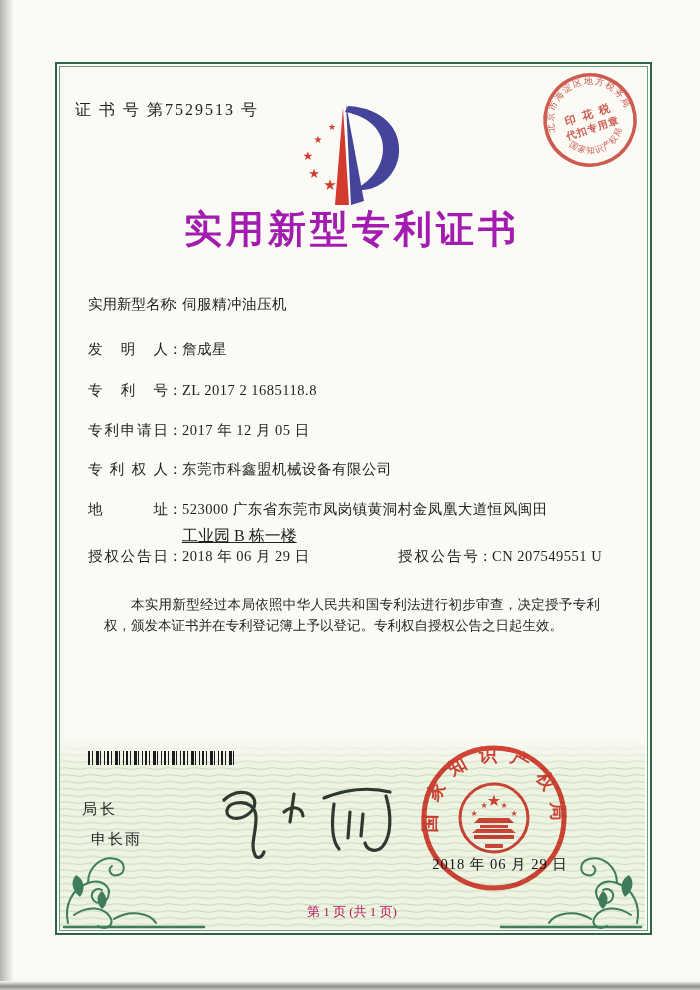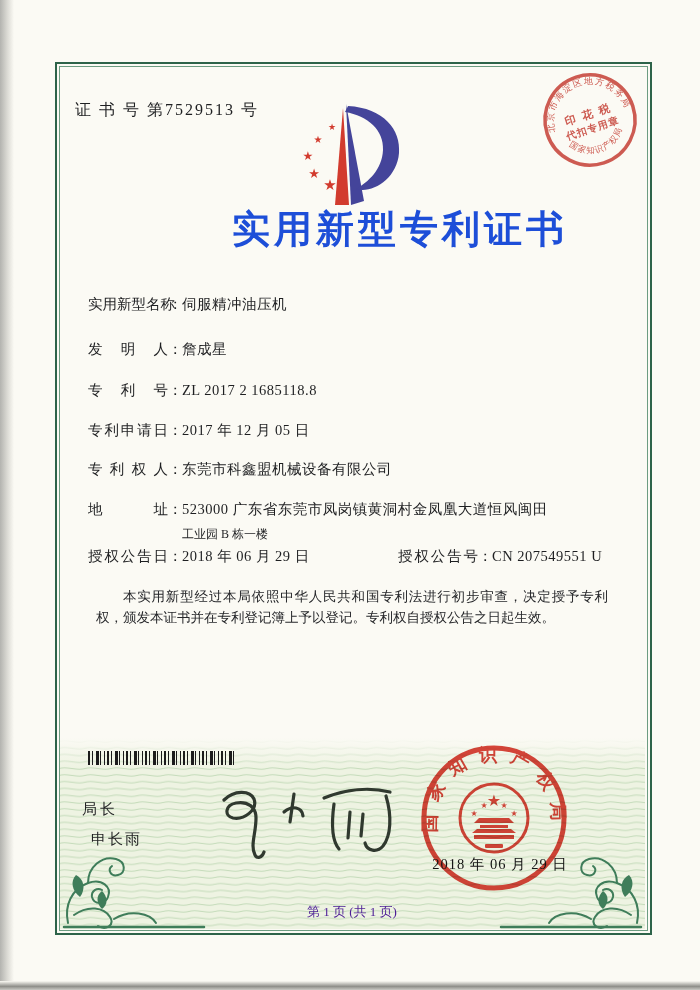--- a/index.html
+++ b/index.html
@@ -23,46 +23,46 @@
   
   .band{position:absolute;left:59px;top:738px;width:586px;height:191px;z-index:1;overflow:hidden;}
   .band-fade{position:absolute;left:0;top:0;width:100%;height:30px;
     background:linear-gradient(#fbfaf4,rgba(251,250,244,0));}
   .flourish{position:absolute;z-index:3;}
   
   .cert-no{position:absolute;left:75px;top:100px;font-size:16px;letter-spacing:2px;z-index:4;}
   .logo{position:absolute;left:288px;top:90px;z-index:4;}
   .stamp{position:absolute;left:530px;top:60px;z-index:5;mix-blend-mode:multiply;opacity:.92;}
   .title{position:absolute;left:55px;top:204px;width:594px;text-align:center;
-    font-size:38px;font-weight:600;letter-spacing:4px;color:#1d4ed8;z-index:4;padding-left:48px;}
+    font-size:38px;font-weight:600;letter-spacing:4px;color:#a21caf;z-index:4;}
   
   .frow{position:absolute;left:88px;font-size:14.5px;z-index:4;white-space:nowrap;}
   .flabel{display:inline-block;width:80px;text-align:justify;text-align-last:justify;}
   .fcolon{display:inline-block;width:14px;}
   .fvalue{letter-spacing:.5px;}
   .frow2{position:absolute;left:398px;font-size:14.5px;z-index:4;white-space:nowrap;}
-  .addr2{position:absolute;left:182px;top:526px;font-size:12px;z-index:4;}
+  .addr2{position:absolute;left:182px;top:526px;font-size:16px;z-index:4;text-decoration:underline;}
   
   .bodytext{position:absolute;left:88px;top:579px;width:528px;z-index:4;
     font-size:13.5px;line-height:20.5px;text-align:justify;color:#26272a;}
-  .bodytext p{margin:8px;text-indent:2em;}
+  .bodytext p{margin:16px;text-indent:2em;}
   
   .barcode{position:absolute;left:88px;top:751px;width:148px;height:14px;z-index:4;
     background:repeating-linear-gradient(90deg,
       #1c1c1c 0 2px,transparent 2px 4px,#1c1c1c 4px 5px,transparent 5px 8px,
       #1c1c1c 8px 11px,transparent 11px 12px,#1c1c1c 12px 13px,transparent 13px 16px,
       #1c1c1c 16px 17px,transparent 17px 19px);}
   .signer-title{position:absolute;left:82px;top:800px;font-size:15px;letter-spacing:3px;z-index:4;}
   .signer-name{position:absolute;left:91px;top:830px;font-size:15px;letter-spacing:2px;z-index:4;}
   .signature{position:absolute;left:200px;top:768px;z-index:4;}
   .seal{position:absolute;left:414px;top:738px;z-index:5;mix-blend-mode:multiply;opacity:.93;}
   .seal-date{position:absolute;left:420px;top:855px;width:160px;text-align:center;
     font-size:14.5px;letter-spacing:1px;color:#141414;z-index:6;}
   .footer{position:absolute;left:55px;top:903px;width:594px;text-align:center;
-    font-size:13px;z-index:4;color:#4c1d95;}
+    font-size:13px;z-index:4;color:#be185d;}
 </style>
 </head>
 <body>
 
 <div class="page"></div>
 
 <div class="band">
   <svg width="586" height="191">
     <defs>
       <pattern id="wv" width="52" height="6.8" patternUnits="userSpaceOnUse">

